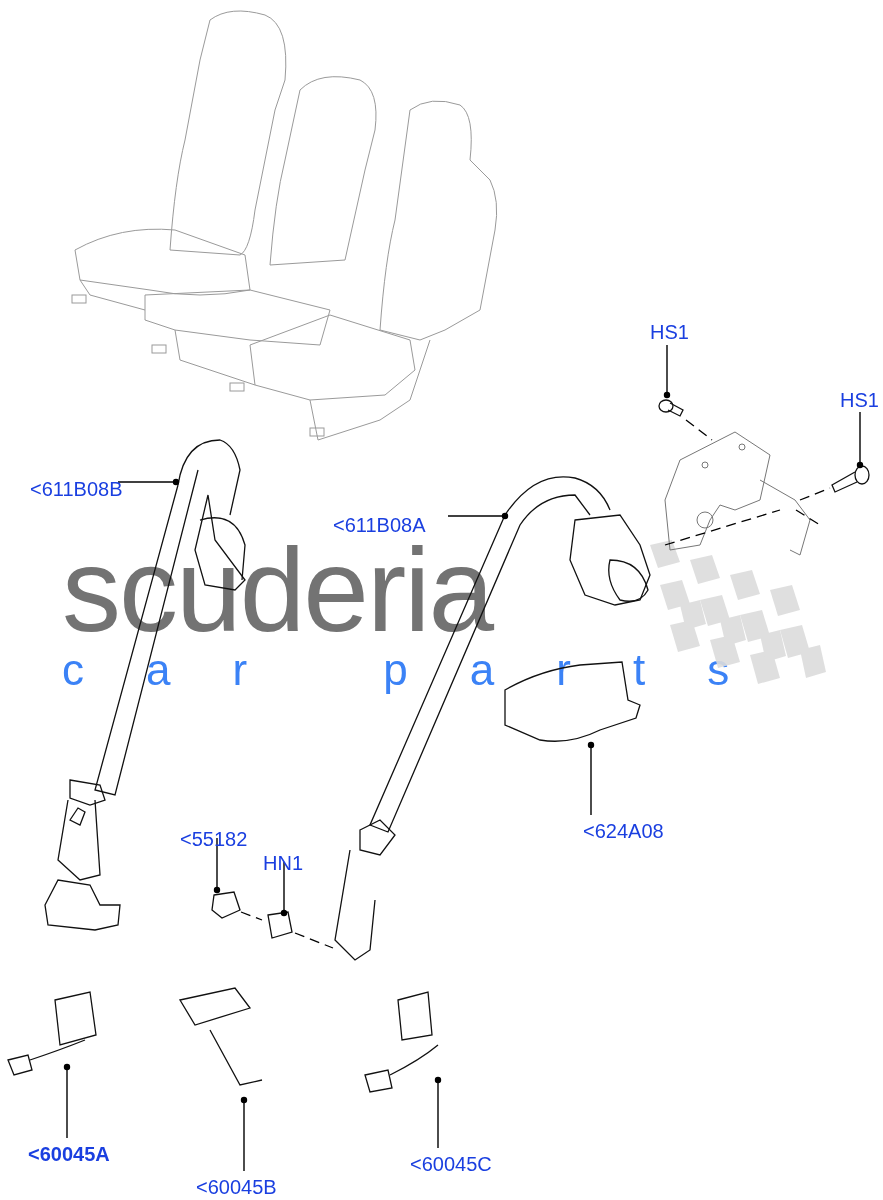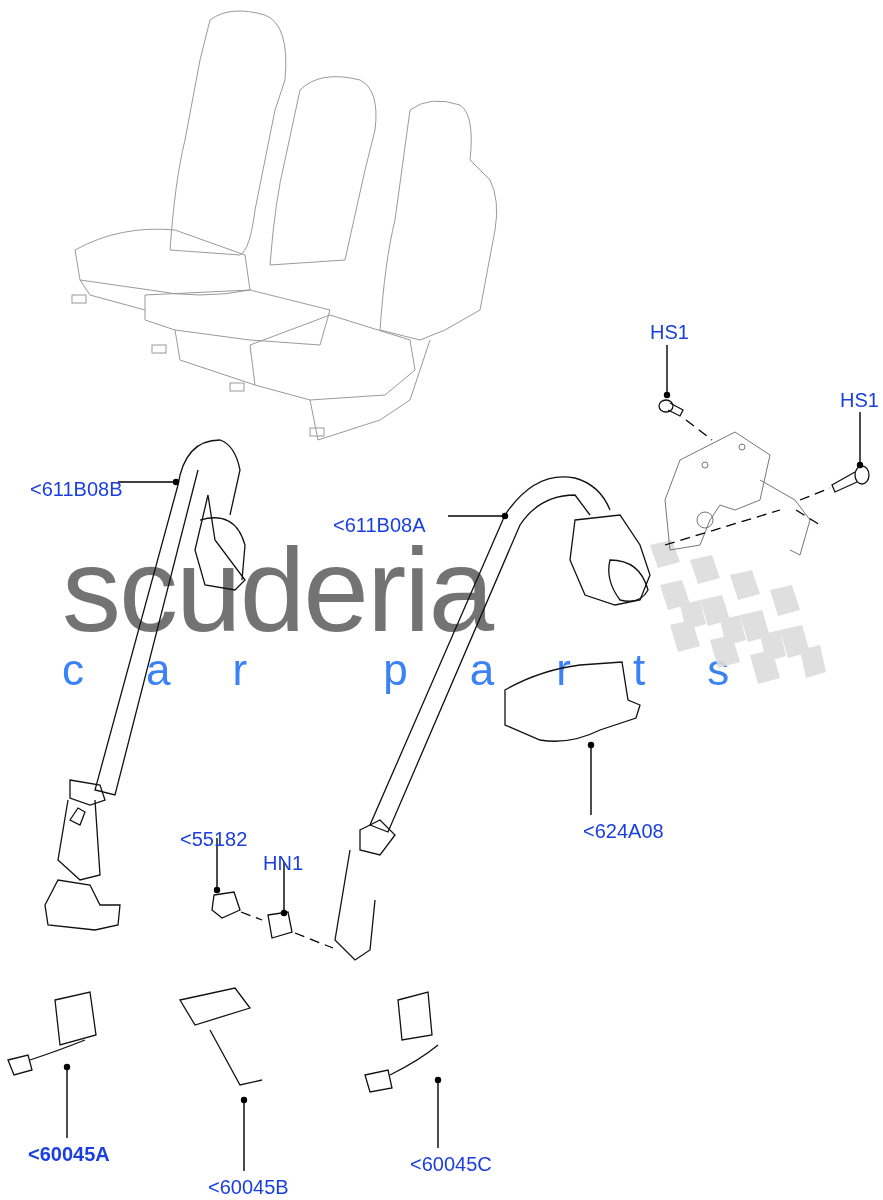--- a/index.html
+++ b/index.html
@@ -140,15 +140,15 @@
   </svg>
 
   <div class="label" style="left:30px;top:480px;">&lt;611B08B</div>
   <div class="label" style="left:333px;top:516px;">&lt;611B08A</div>
   <div class="label" style="left:650px;top:323px;">HS1</div>
   <div class="label" style="left:840px;top:391px;">HS1</div>
   <div class="label" style="left:551px;top:822px;margin-left:32px;">&lt;624A08</div>
   <div class="label" style="left:180px;top:830px;">&lt;55182</div>
   <div class="label" style="left:263px;top:842px;margin-top:12px;">HN1</div>
   <div class="label" style="left:28px;top:1145px;font-weight:bold;">&lt;60045A</div>
-  <div class="label" style="left:208px;top:1178px;">&lt;60045B</div>
+  <div class="label" style="left:196px;top:1178px;">&lt;60045B</div>
   <div class="label" style="left:410px;top:1155px;">&lt;60045C</div>
 </div>
 
 </body></html>

